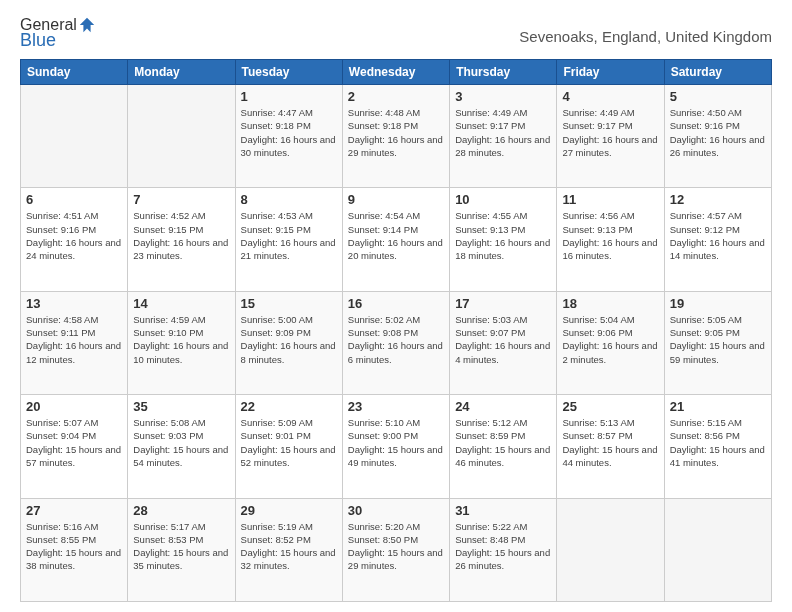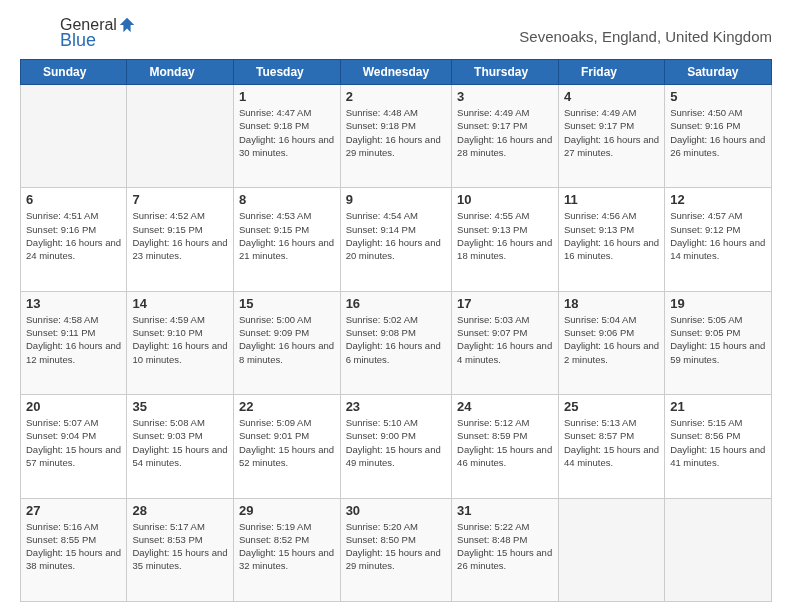--- a/index.html
+++ b/index.html
@@ -19,21 +19,20 @@
     }
     .header {
       display: flex;
       justify-content: space-between;
       align-items: flex-start;
       margin-bottom: 8px;
     }
     .logo {
       display: flex;
       align-items: flex-start;
-      margin-left: 40px;
     }
     .logo-general { color: #333; }
     .logo-blue { color: #1a5fa8; }
     .logo-icon {
       width: 18px;
       height: 18px;
       margin-left: 1px;
       margin-right: 1px;
     }
     .title-section {
@@ -53,21 +52,21 @@
     .calendar {
       width: 100%;
       border-collapse: collapse;
       flex: 1;
     }
     .calendar th {
       background-color: #2a6db5;
       color: #fff;
       font-size: 12px;
       font-weight: bold;
-      padding: 5px 22px;
+      padding: 5px 6px;
       text-align: left;
       border: 1px solid #1a5090;
     }
     .calendar td {
       border: 1px solid #ccc;
       vertical-align: top;
       padding: 4px 5px;
       width: 14.28%;
       font-size: 10px;
       color: #333;

